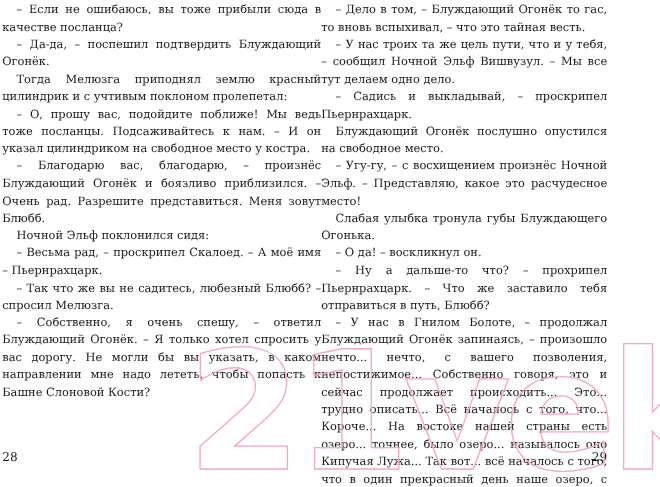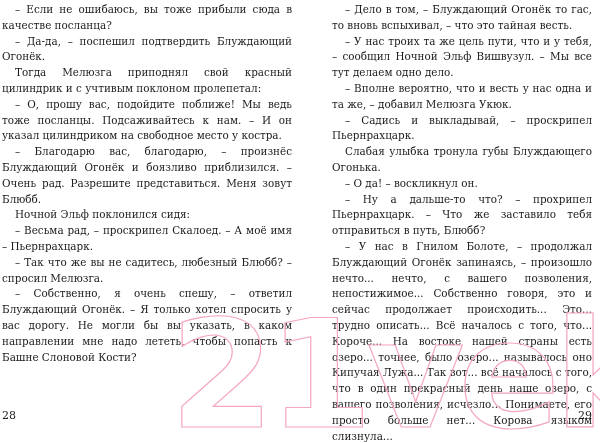--- a/index.html
+++ b/index.html
@@ -1,53 +1,54 @@
 <!DOCTYPE html>
 <html><head>
 <meta charset="utf-8">
 <style>
   html, body { margin: 0; padding: 0; }
   body { width: 600px; height: 443px; background: #ffffff; position: relative; overflow: hidden; font-family: "DejaVu Serif", "Liberation Serif", serif; color: #1a1a1a; }
   .spread { position: absolute; inset: 0; display: flex; }
   .page { position: relative; height: 430px; }
   .page-left { width: 290px; margin-left: 2px; }
-  .page-right { width: 260px; margin-left: 40px; }
+  .page-right { width: 260px; }
   .col { position: absolute; top: 2px; left: 0; right: 0; }
   .p { font-size: 10.4px; line-height: 15.8px; text-align: justify; margin: 0; text-indent: 13px; hyphens: manual; }
   .folio { position: absolute; bottom: 8px; font-size: 11px; }
   .page-left .folio { left: 0; text-align: center; }
   .page-right .folio { right: 0; }
   .watermark { position: absolute; left: 170px; top: 300px; font-family: "DejaVu Sans", "Liberation Sans", sans-serif; font-weight: bold; font-size: 150px; line-height: 150px; color: transparent; -webkit-text-stroke: 1.2px #f4a8c3; letter-spacing: -6px; pointer-events: none; }
 </style>
 </head>
 <body>
 
 <div class="spread">
   <div class="page page-left">
     <div class="col">
       <p class="p">– Если не ошибаюсь, вы тоже прибыли сюда в качестве посланца?</p>
       <p class="p">– Да-да, – поспешил подтвердить Блуждающий Огонёк.</p>
-      <p class="p">Тогда Мелюзга приподнял свой красный цилиндрик и с учтивым поклоном пролепетал:</p>
+      <p class="p">Тогда Мелюзга приподнял землю красный цилиндрик и с учтивым поклоном пролепетал:</p>
       <p class="p">– О, прошу вас, подойдите поближе! Мы ведь тоже посланцы. Подсаживайтесь к нам. – И он указал цилиндриком на свободное место у костра.</p>
       <p class="p">– Благодарю вас, благодарю, – произнёс Блуждающий Огонёк и боязливо приблизился. – Очень рад. Разрешите представиться. Меня зовут Блюбб.</p>
       <p class="p">Ночной Эльф поклонился сидя:</p>
       <p class="p">– Весьма рад, – проскрипел Скалоед. – А моё имя – Пьернрахцарк.</p>
       <p class="p">– Так что же вы не садитесь, любезный Блюбб? – спросил Мелюзга.</p>
       <p class="p">– Собственно, я очень спешу, – ответил Блуждающий Огонёк. – Я только хотел спросить у вас дорогу. Не могли бы вы указать, в каком направлении мне надо лететь, чтобы попасть к Башне Слоновой Кости?</p>
 
     </div>
     <div class="folio">28</div>
   </div>
 
   <div class="page page-right">
     <div class="col">
       <p class="p">– Дело в том, – Блуждающий Огонёк то гас, то вновь вспыхивал, – что это тайная весть.</p>
       <p class="p">– У нас троих та же цель пути, что и у тебя, – сообщил Ночной Эльф Вишвузул. – Мы все тут делаем одно дело.</p>
-      <p class="p">– Вполне вероятно, что и весть у нас одна и та же, – добавил Мелюзга Укюк.</p>
       <p class="p">– Садись и выкладывай, – проскрипел Пьернрахцарк.</p>
+      <p class="p">Блуждающий Огонёк послушно опустился на свободное место.</p>
+      <p class="p">– Угу-гу, – с восхищением произнёс Ночной Эльф. – Представляю, какое это расчудесное место!</p>
       <p class="p">Слабая улыбка тронула губы Блуждающего Огонька.</p>
       <p class="p">– О да! – воскликнул он.</p>
       <p class="p">– Ну а дальше-то что? – прохрипел Пьернрахцарк. – Что же заставило тебя отправиться в путь, Блюбб?</p>
       <p class="p">– У нас в Гнилом Болоте, – продолжал Блуждающий Огонёк запинаясь, – произошло нечто... нечто, с вашего позволения, непостижимое... Собственно говоря, это и сейчас продолжает происходить... Это... трудно описать... Всё началось с того, что... Короче... На востоке нашей страны есть озеро... точнее, было озеро... называлось оно Кипучая Лужа... Так вот... всё началось с того, что в один прекрасный день наше озеро, с вашего позволения, исчезло... Понимаете, его просто больше нет... Корова языком слизнула...</p>
     </div>
     <div class="folio">29</div>
   </div>
 </div>
 
 <div class="watermark">21vek</div>

